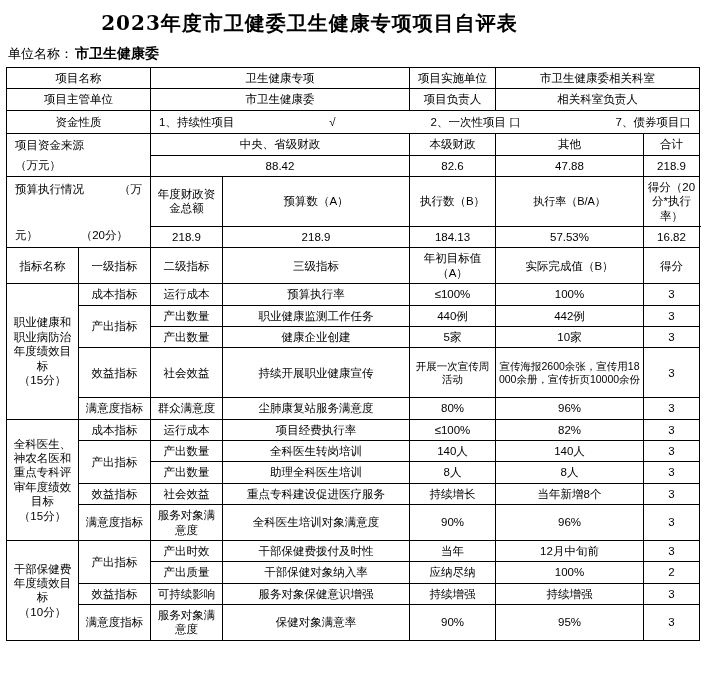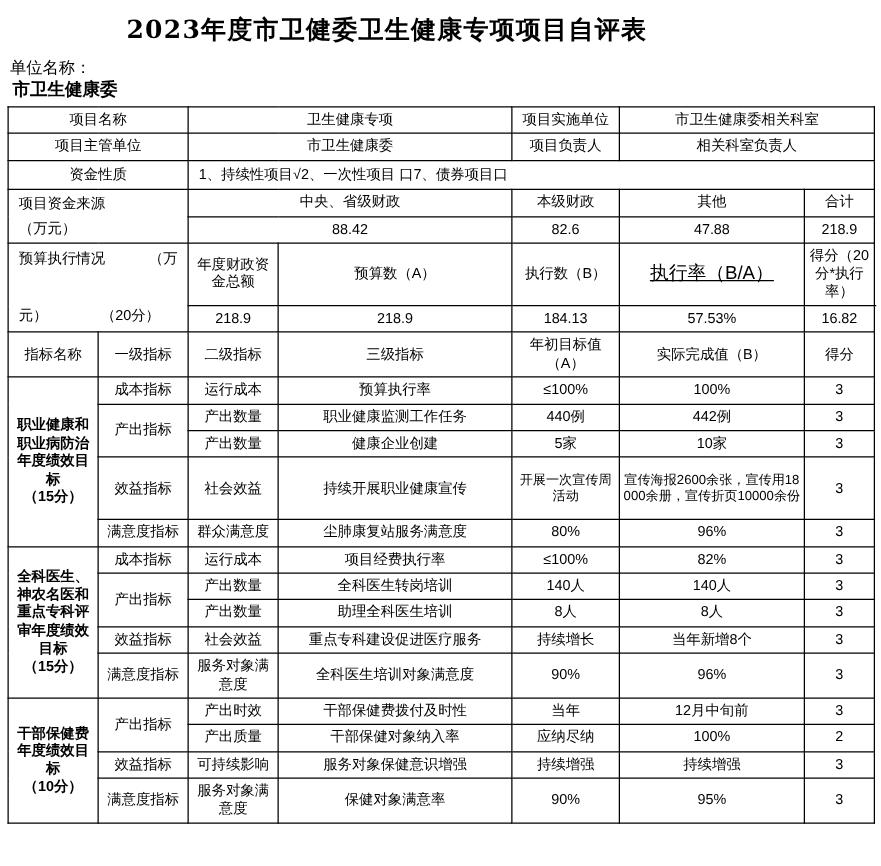--- a/index.html
+++ b/index.html
@@ -19,49 +19,49 @@
     margin:6px 0 8px 0;
     font-family:"DejaVu Serif","Liberation Serif",serif;
   }
   .meta-row{
     display:flex;
     justify-content:space-between;
     align-items:flex-end;
     font-size:13px;
     padding:0 2px 4px 2px;
   }
-  .meta-left{display:flex;align-items:flex-start;flex-direction:column;}
+  .meta-left{display:flex;align-items:flex-start;}
   .meta-right{display:flex;align-items:baseline;}
   .meta-label{font-size:13px;}
   .meta-value{font-size:14px;font-weight:bold;margin-left:2px;}
   table{
     border-collapse:collapse;
     width:693px;
     table-layout:fixed;
   }
   td{
     border:1px solid #000;
     font-size:11.5px;
     text-align:center;
     vertical-align:middle;
     padding:3px 2px;
     line-height:1.25;
     word-break:break-all;
   }
-  td.b{font-weight:bold;}
+  td.b{font-weight:normal;}
   .small{font-size:10.5px;}
-  .tiny{font-size:15px;text-decoration:underline;}
+  .tiny{font-size:11px;}
   .fund-cell{position:relative;height:34px;}
   .fund-label{position:absolute;left:8px;top:4px;}
   .fund-label2{position:absolute;left:8px;bottom:4px;}
   .exec-cell{position:relative;height:46px;}
   .exec-a{position:absolute;left:8px;top:5px;}
   .exec-b{position:absolute;left:8px;bottom:5px;}
   .exec-c{position:absolute;right:8px;top:5px;}
-  .checkline{display:flex;justify-content:flex-start;align-items:center;padding:0 8px;}
+  .checkline{display:flex;justify-content:space-between;align-items:center;padding:0 8px;gap:12px;}
 </style>
 </head>
 <body>
 
 <div class="page">
 
   <div class="doc-title">2023年度市卫健委卫生健康专项项目自评表</div>
 
   <div class="meta-row">
     <div class="meta-left">

